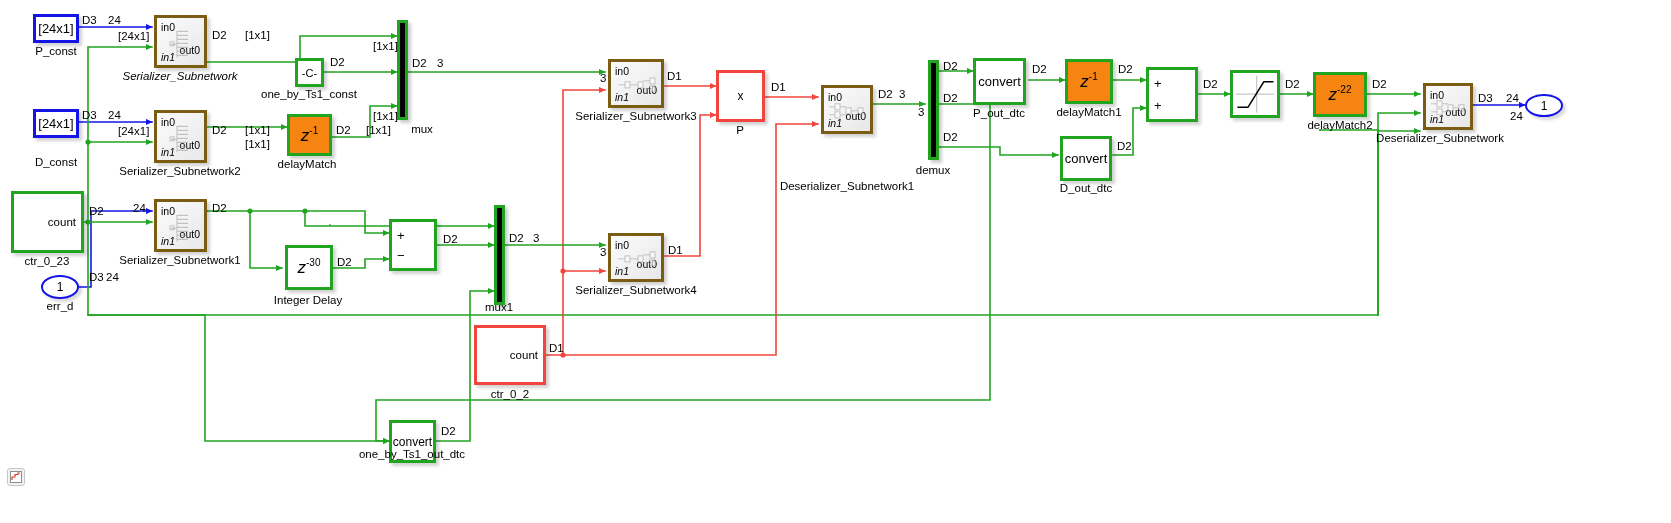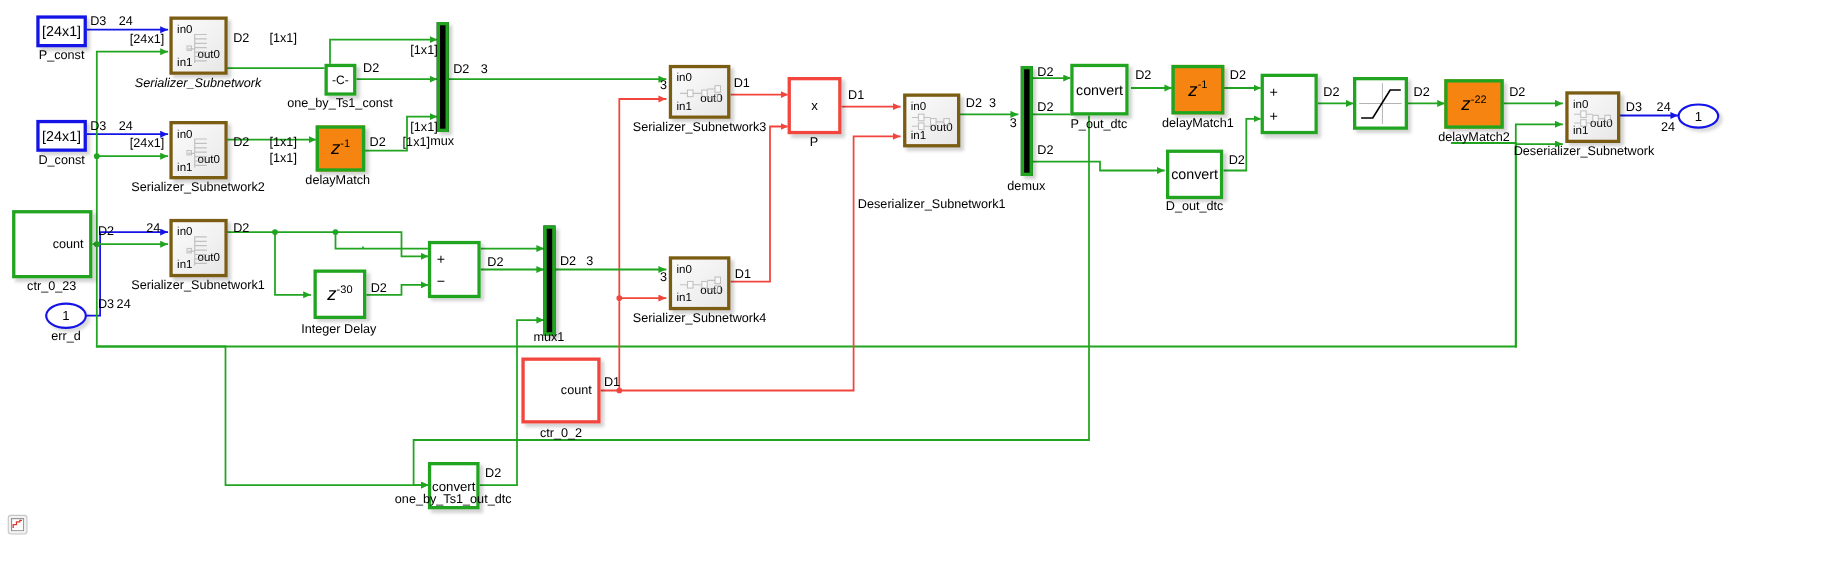--- a/index.html
+++ b/index.html
@@ -24,21 +24,21 @@
            transform:translateX(-50%);text-align:center;}
 
   .center-txt{position:absolute;left:0;top:0;right:0;bottom:0;
               display:flex;align-items:center;justify-content:center;
               font-size:13px;color:#000;}
   .right-txt{position:absolute;right:5px;top:50%;transform:translateY(-50%);
              font-size:11.5px;color:#000;}
 
   .port{position:absolute;font-size:10.5px;color:#000;}
   .port.in0{left:4px;top:3px;}
-  .port.in1{left:4px;bottom:2px;}
+  .port.in1{left:4px;bottom:2px;font-style:italic;}
   .port.out0{right:4px;bottom:9px;}
 
   
   .sig{position:absolute;font-size:11.5px;color:#000;white-space:nowrap;}
 
   
   .round{position:absolute;box-sizing:border-box;border:2.5px solid #1414e6;
          border-radius:50%/50%;background:#fff;
          box-shadow:3px 3px 3px rgba(0,0,0,.15);}
   .round .center-txt{font-size:12px;}
@@ -175,21 +175,21 @@
   </svg>
 
   <div class="blk blue" style="left:33px;top:14px;width:46px;height:29px;">
     <div class="center-txt">[24x1]</div>
   </div>
   <div class="blkname" style="left:56px;top:45px;">P_const</div>
 
   <div class="blk blue" style="left:33px;top:109px;width:46px;height:29px;">
     <div class="center-txt">[24x1]</div>
   </div>
-  <div class="blkname" style="left:56px;top:140px;">D_const</div>
+  <div class="blkname" style="left:56px;top:156px;">D_const</div>
 
   <div class="blk brown" style="left:154px;top:15px;width:53px;height:53px;">
     <div class="port in0">in0</div>
     <div class="port in1">in1</div>
     <div class="port out0">out0</div>
     <svg class="subicon" width="26" height="34" viewBox="0 0 26 34">
       <path d="M3,18 L9,18 M9,18 L9,5 L20,5 M9,9 L20,9 M9,13 L20,13 M9,17 L20,17 M9,21 L20,21 M9,25 L20,25 M9,29 L20,29 M9,18 L9,31" stroke="#9a9a9a" fill="none" stroke-width="1.1"></path>
       <rect x="2" y="15.5" width="4" height="4" fill="none" stroke="#9a9a9a" stroke-width="1"></rect>
     </svg>
   </div>
@@ -319,21 +319,21 @@
   <div class="round" style="left:41px;top:275px;width:38px;height:24px;">
     <div class="center-txt">1</div>
   </div>
   <div class="blkname" style="left:60px;top:300px;">err_d</div>
 
   <div class="round" style="left:1525px;top:94px;width:38px;height:23px;">
     <div class="center-txt">1</div>
   </div>
 
   <div class="bar" style="left:397px;top:20px;width:11px;height:100px;"></div>
-  <div class="blkname" style="left:402px;top:123px;">mux</div>
+  <div class="blkname" style="left:402px;top:123px;padding-left:40px;">mux</div>
 
   <div class="bar" style="left:494px;top:205px;width:11px;height:100px;"></div>
   <div class="blkname" style="left:499px;top:301px;">mux1</div>
 
   <div class="bar" style="left:928px;top:60px;width:11px;height:100px;"></div>
   <div class="blkname" style="left:933px;top:164px;">demux</div>
 
   <div class="blk green" style="left:389px;top:219px;width:48px;height:52px;">
     <div class="port" style="left:5px;top:6px;font-size:13px;">+</div>
     <div class="port" style="left:5px;bottom:5px;font-size:13px;">−</div>

